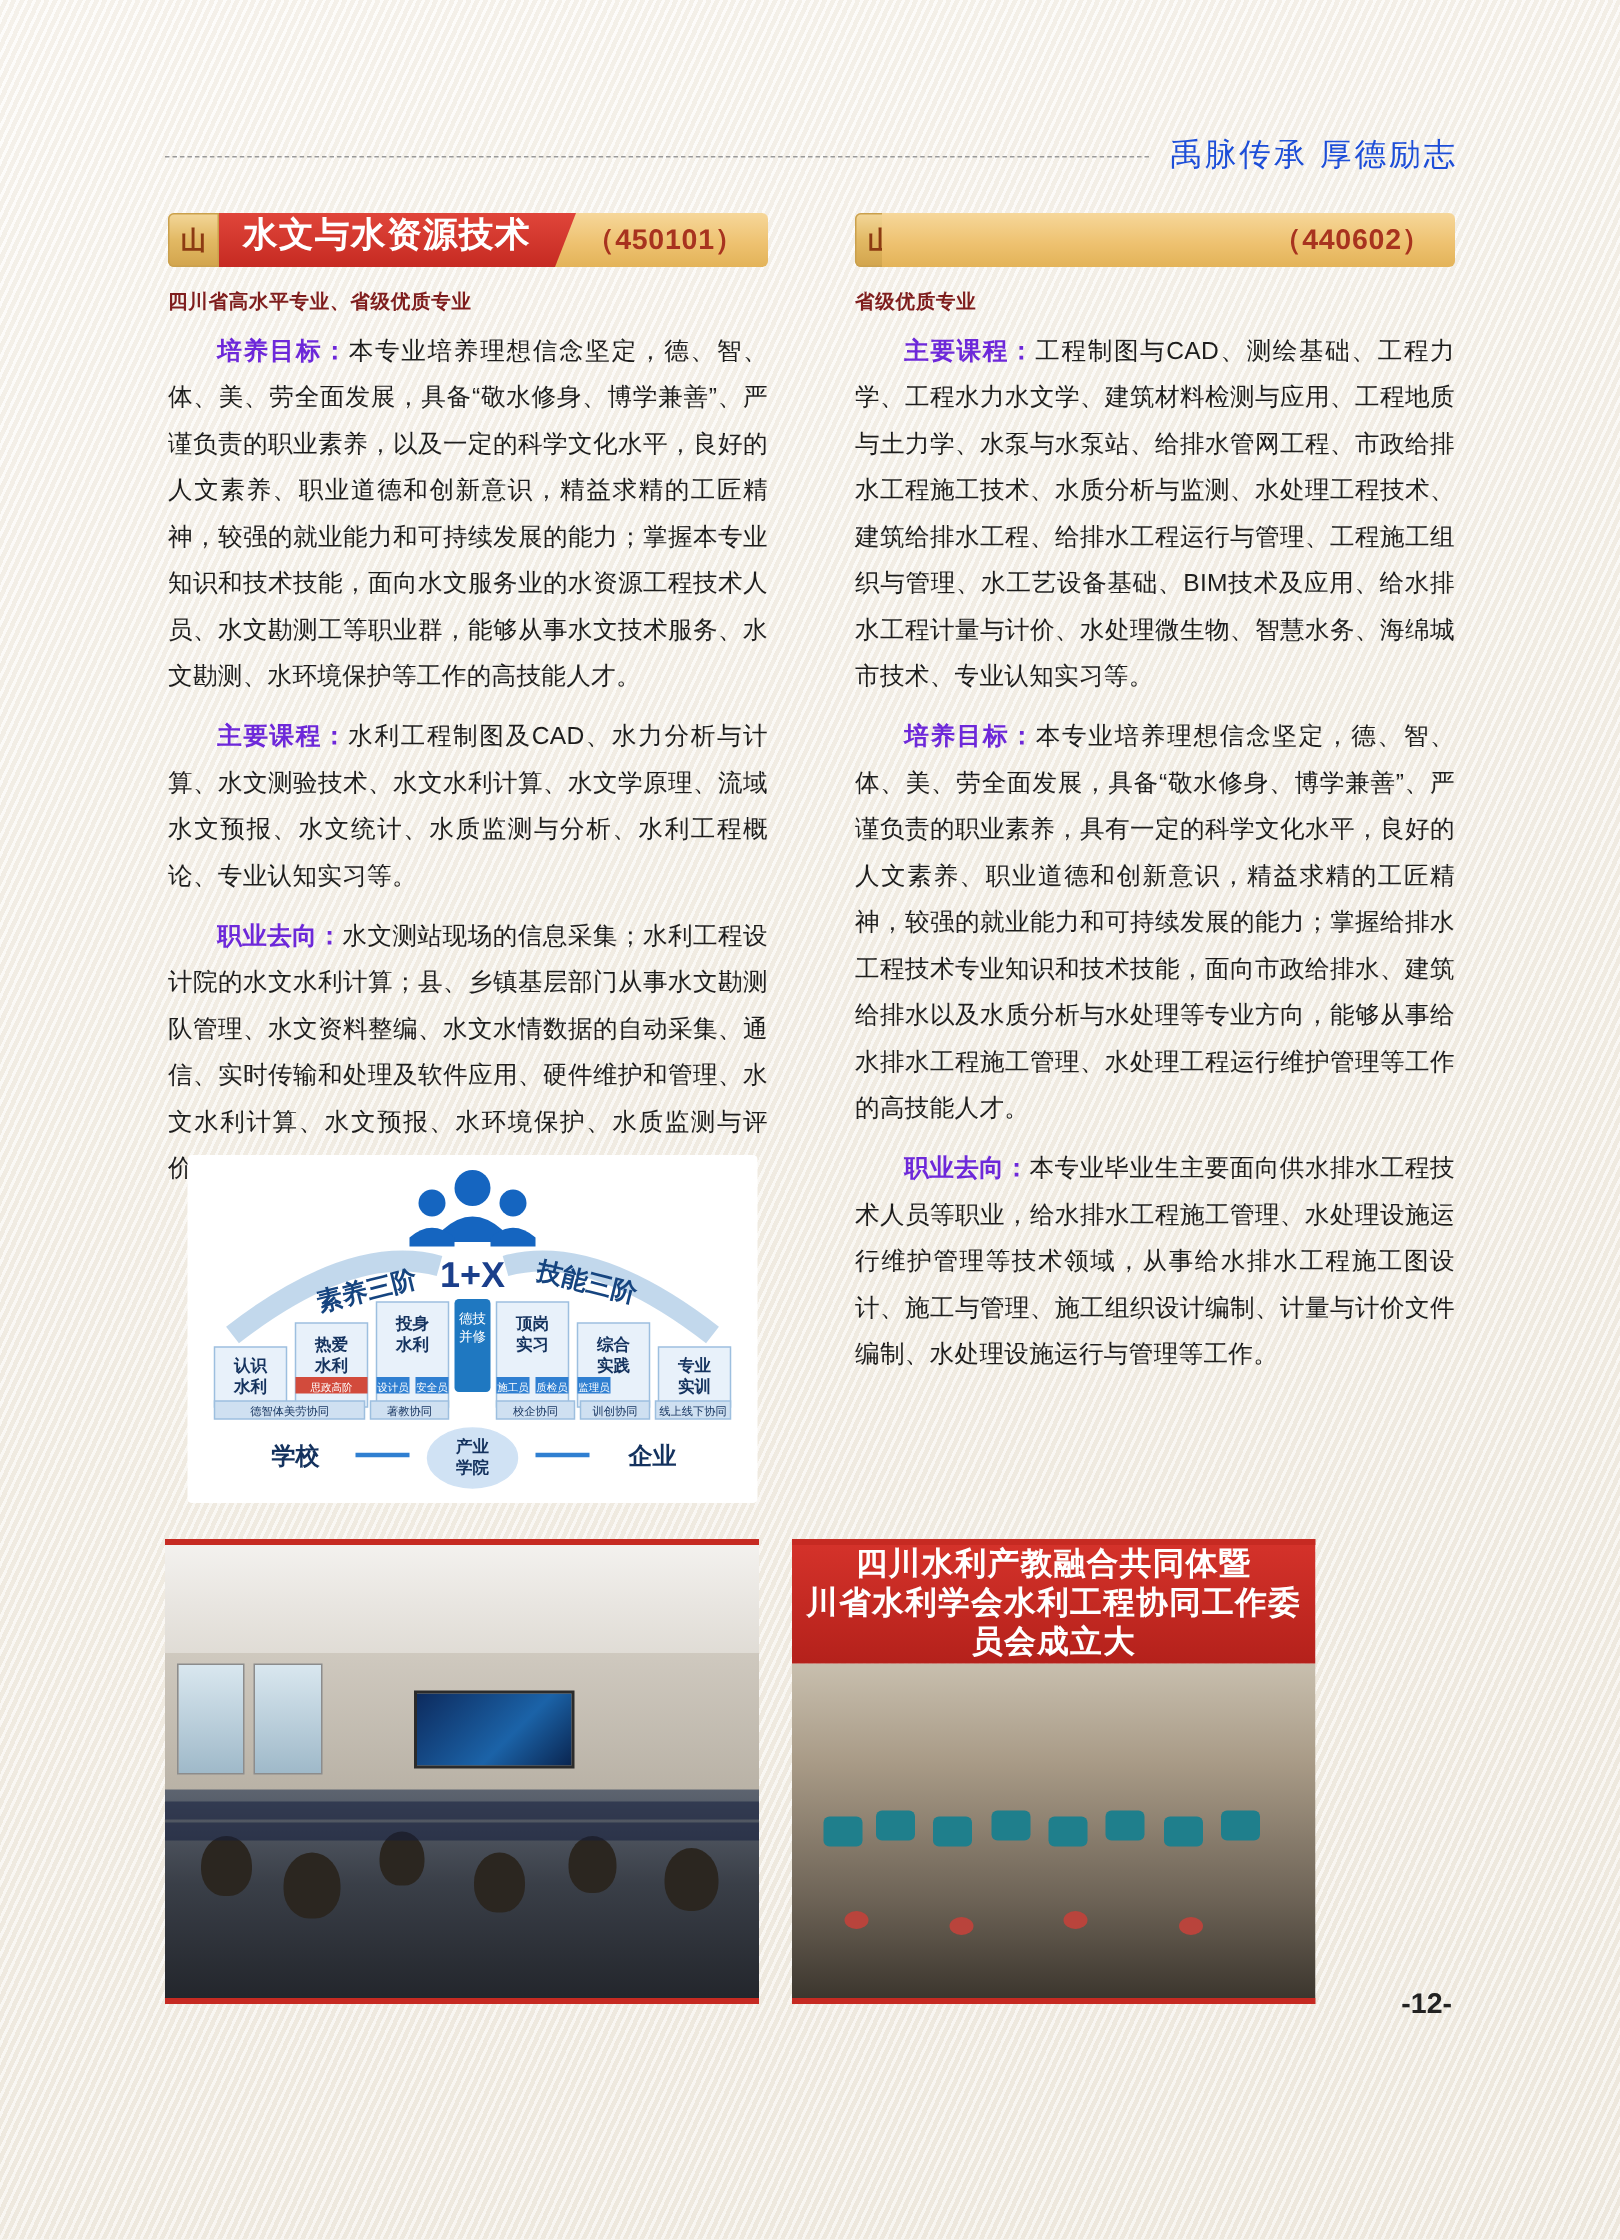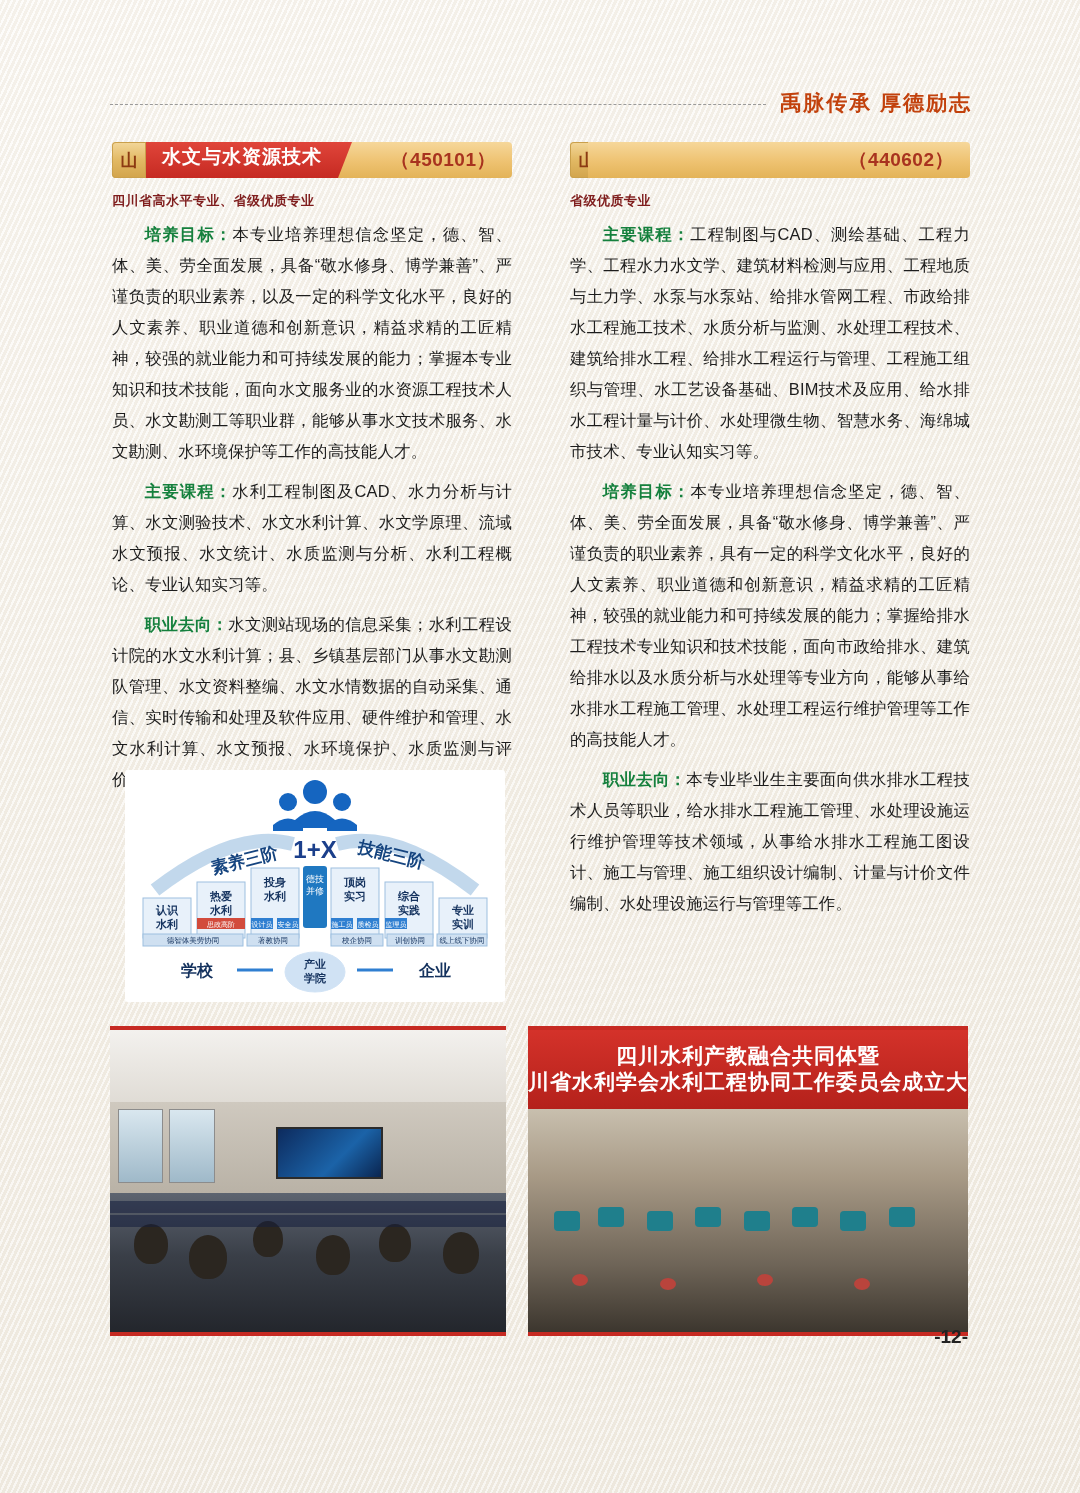--- a/index.html
+++ b/index.html
@@ -39,22 +39,22 @@
     align-items: center;
   }
   .header .dash {
     flex: 1;
     border-top: 1.6px dashed #9a9a9a;
     margin-right: 14px;
     margin-top: 2px;
   }
   .header .motto {
     font-size: 21px;
-    font-weight: bold;
-    color: #c2410c;
+    font-weight: normal;
+    color: #1d4ed8;
     letter-spacing: 2px;
     white-space: nowrap;
   }
 
   
   .col {
     position: absolute;
     top: 142px;
     width: 400px;
   }
@@ -76,21 +76,21 @@
     align-items: center;
     justify-content: center;
     color: #8c3a12;
     font-size: 17px;
     font-weight: bold;
     box-shadow: inset 0 0 0 1px #caa04c;
   }
   .title-red {
     background: linear-gradient(180deg,#e0453a 0%, #c62a22 100%);
     color: #fff;
-    font-size: 19px;
+    font-size: 23px;
     font-weight: bold;
     letter-spacing: 1px;
     display: flex;
     align-items: center;
     padding: 0 18px 7px 16px;
     clip-path: polygon(0 0, 100% 0, calc(100% - 14px) 100%, 0 100%);
     padding-right: 30px;
   }
   .title-code {
     flex: 1;
@@ -121,21 +121,21 @@
     font-size: 16.4px;
     line-height: 31px;
     color: #1d1d1d;
     text-align: justify;
     text-justify: inter-ideograph;
     text-indent: 2em;
     letter-spacing: 0.2px;
   }
   .para b {
     font-weight: bold;
-    color: #15803d;
+    color: #6d28d9;
   }
 
   
   .diagram {
     position: absolute;
     left: 125px;
     top: 770px;
     width: 380px;
     height: 232px;
     background: #ffffff;
@@ -152,21 +152,21 @@
   }
   .photo-left {
     left: 110px;
     top: 1026px;
     width: 396px;
     height: 302px;
   }
   .photo-right {
     left: 528px;
     top: 1026px;
-    width: 440px;
+    width: 349px;
     height: 302px;
   }
 
   .page-num {
     position: absolute;
     right: 112px;
     top: 1326px;
     font-size: 19px;
     font-weight: bold;
     color: #222;

